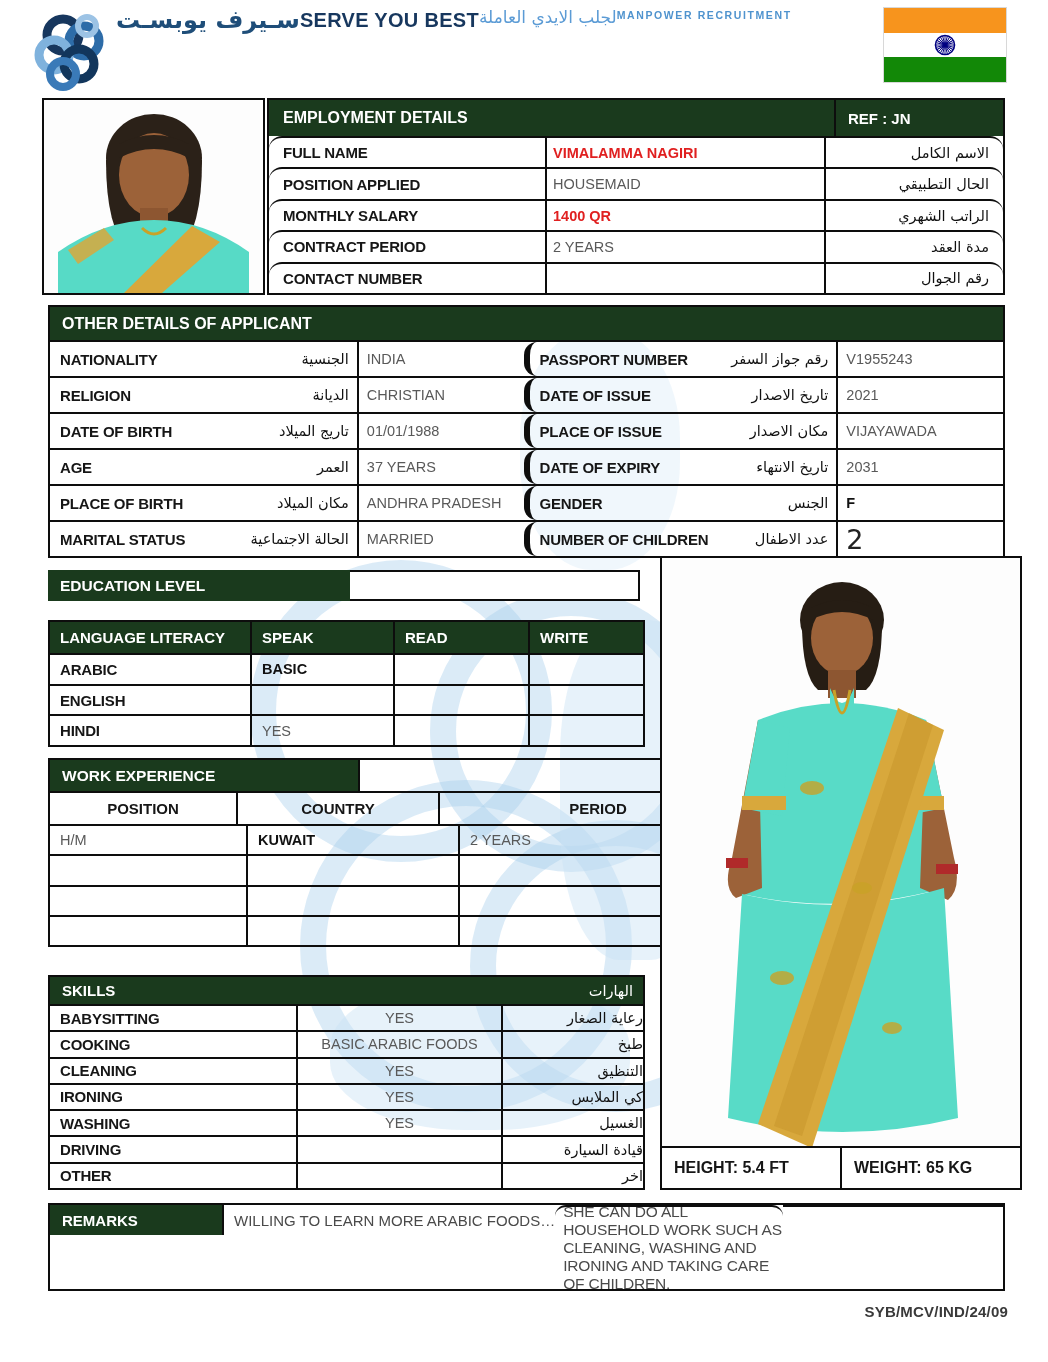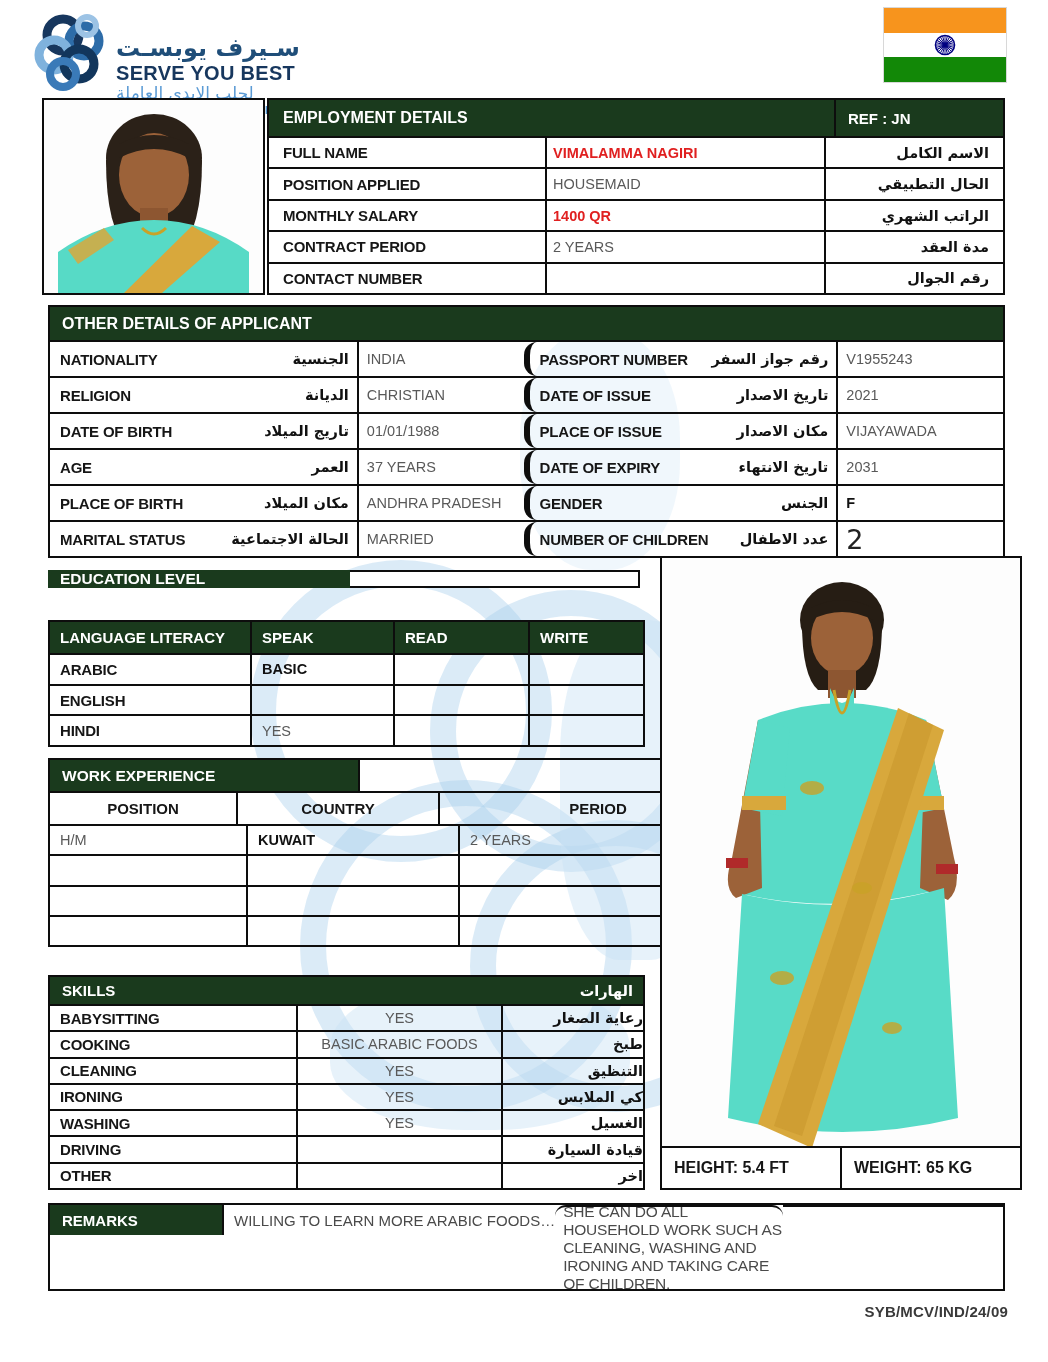--- a/index.html
+++ b/index.html
@@ -5,62 +5,62 @@
   html,body{margin:0;padding:0;background:#e8e8e8;}
   .page{position:relative;width:1048px;height:1362px;background:#ffffff;margin:0 auto;
         font-family:"Liberation Sans",sans-serif;overflow:hidden;}
   .layer{position:absolute;z-index:1;}
   
   .wm{position:absolute;z-index:0;border-radius:50%;pointer-events:none;}
   .wm.ring{border:26px solid rgba(165,204,234,0.40);background:transparent;}
   .wm.blob{background:rgba(201,226,244,0.45);}
   
   .logo-wrap{display:flex;align-items:flex-start;gap:6px;}
-  .logo-text{display:flex;flex-direction:column;align-items:flex-start;line-height:1.05;margin-top:28px;}
+  .logo-text{display:flex;flex-direction:row;align-items:flex-start;line-height:1.05;}
   .logo-ar{font-family:"DejaVu Sans",sans-serif;font-weight:bold;color:#1f4e79;font-size:24px;}
   .logo-en{font-weight:bold;color:#17375e;font-size:20px;letter-spacing:.3px;margin-top:2px;}
   .logo-ar2{font-family:"DejaVu Sans",sans-serif;color:#5b9bd5;font-size:17px;margin-top:1px;}
   .logo-en2{color:#4f93ce;font-size:10.5px;font-weight:bold;letter-spacing:1.6px;margin-top:2px;}
   
   .flag{width:122px;height:74px;display:flex;flex-direction:column;box-shadow:0 0 0 1px #d8d8d8;}
   .flag>div{flex:1;position:relative;}
   .f-saffron{background:#f7941d;}
   .f-white{background:#ffffff;display:flex;align-items:center;justify-content:center;}
   .f-green{background:#128807;}
   
   .green{background:#1a3a1d;color:#fff;font-weight:bold;}
   .lbl{font-weight:bold;color:#161616;font-size:15px;letter-spacing:-.2px;}
   .val{color:#595959;font-size:14.5px;}
   .v-red{color:#e02020;font-weight:bold;}
   .v-bold{color:#111;font-weight:bold;}
-  .ar{font-family:"DejaVu Sans",sans-serif;font-weight:bold;font-size:14.5px;color:#111;}
+  .ar{font-family:"DejaVu Sans",sans-serif;font-weight:normal;font-size:14.5px;color:#111;}
   .box{border:2px solid #0d0d0d;box-sizing:border-box;}
   
   .photo-box{background:#fff;}
   .photo-box svg{display:block;}
   
   .emp{display:flex;flex-direction:column;background:transparent;}
   .emp-hdr{display:flex;height:36px;}
   .emp-hdr .t1{flex:0 0 551px;display:flex;align-items:center;padding-left:14px;font-size:16px;}
   .emp-hdr .t2{flex:1;display:flex;align-items:center;padding-left:12px;font-size:15px;border-left:2px solid #0d0d0d;}
-  .emp-row{display:flex;flex:1;border-top:2px solid #0d0d0d;align-items:center;}
+  .emp-row{display:flex;flex:1;border-top:2px solid #0d0d0d;align-items:center;border-radius:13px;}
   .emp-row .c1{flex:0 0 262px;padding-left:14px;}
   .emp-row .c2{flex:0 0 271px;padding-left:6px;border-left:2px solid #0d0d0d;align-self:stretch;display:flex;align-items:center;}
   .emp-row .c3{flex:1;border-left:2px solid #0d0d0d;align-self:stretch;display:flex;align-items:center;justify-content:flex-end;padding-right:14px;}
   
   .od{display:flex;flex-direction:column;}
   .od-hdr{height:33px;display:flex;align-items:center;padding-left:12px;font-size:16px;}
   .od-row{display:flex;flex:1;border-top:2px solid #0d0d0d;}
   .od-half{display:flex;flex:1;}
   .od-half.right{border-left:6px solid #0d0d0d;border-radius:13px;}
   .od-lblcell{flex:0 0 61%;display:flex;align-items:center;justify-content:space-between;padding:0 8px 0 10px;}
   .od-valcell{flex:1;border-left:2px solid #0d0d0d;display:flex;align-items:center;padding-left:8px;}
   .big-digit{font-family:"DejaVu Sans",sans-serif;font-size:27px;font-weight:400;color:#222;line-height:1;}
   
-  .edu{display:flex;height:18px;}
+  .edu{display:flex;height:31px;}
   .edu .g{flex:0 0 290px;display:flex;align-items:center;padding-left:12px;font-size:15.5px;}
   .edu .w{flex:1;border:2px solid #0d0d0d;border-left:none;background:#fff;}
   
   .lang{display:flex;flex-direction:column;}
   .lang-hdr{display:flex;height:31px;}
   .lang-hdr>div{display:flex;align-items:center;padding-left:10px;font-size:15px;border-left:2px solid #fff;}
   .lang-hdr>div:first-child{border-left:none;}
   .lang-row{display:flex;flex:1;border-top:2px solid #0d0d0d;}
   .lc0{flex:0 0 190px;display:flex;align-items:center;padding-left:10px;}
   .lc1{flex:0 0 131px;border-left:2px solid #0d0d0d;display:flex;align-items:center;padding-left:10px;}

